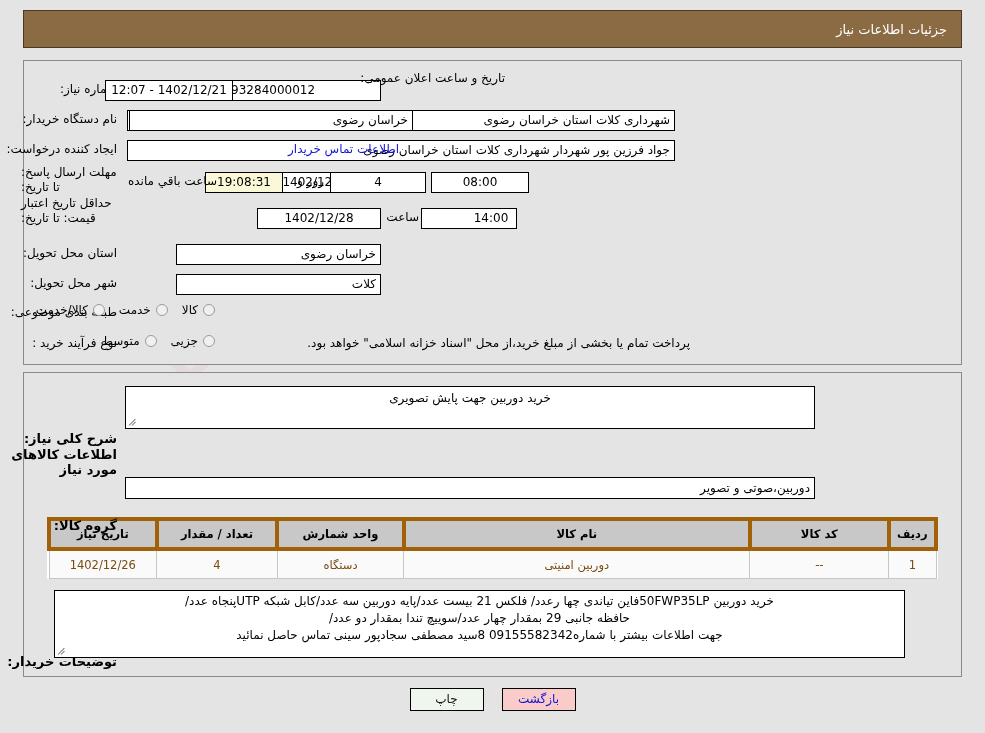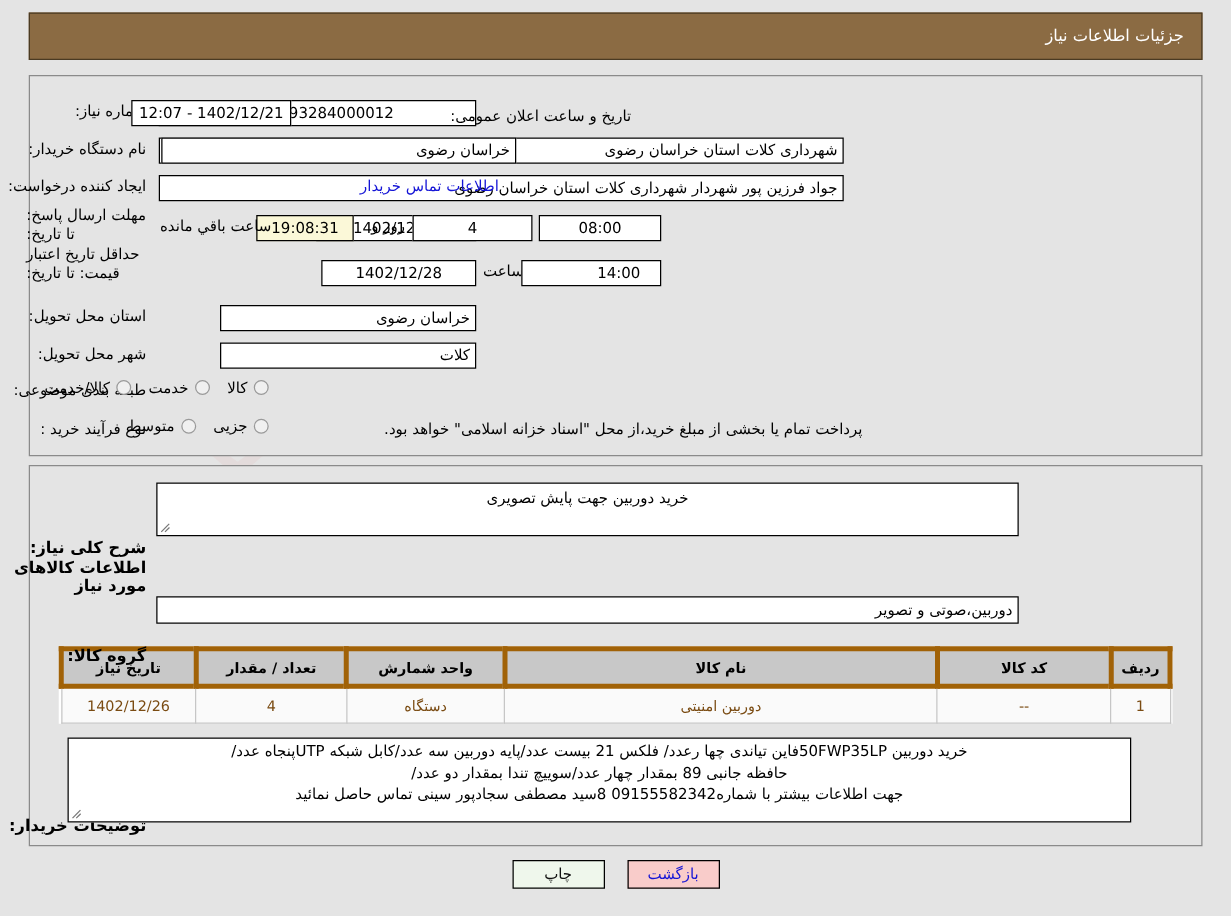--- a/index.html
+++ b/index.html
@@ -244,21 +244,21 @@
   <span>جزئیات اطلاعات نیاز</span>
 </div>
 
 <div class="panel" id="panel-top"></div>
 
 <div class="frow" style="right:868px; top:82px; z-index:4;">
   <span class="flabel">شماره نیاز:</span>
 </div>
 <div class="fbox ltr" style="position:absolute; right:604px; top:80px; width:254px; z-index:4;">1102093284000012</div>
 
-<div class="frow" style="right:480px; top:86px; z-index:4;">
+<div class="frow" style="right:480px; top:71px; z-index:4;">
   <span class="flabel">تاریخ و ساعت اعلان عمومی:</span>
 </div>
 
 <div class="fbox ltr" style="position:absolute; left:105px; top:80px; width:128px; z-index:4;">12:07 - 1402/12/21</div>
 
 <div class="frow" style="right:868px; top:112px; z-index:4;">
   <span class="flabel">نام دستگاه خریدار:</span>
 </div>
 <div class="fbox rightal" style="position:absolute; right:310px; top:110px; width:548px; z-index:4;">شهرداری کلات استان خراسان رضوی</div>
 <div class="fbox rightal" style="position:absolute; left:129px; top:110px; width:284px; z-index:4;">خراسان رضوی</div>
@@ -278,21 +278,21 @@
 <div class="fbox ltr" style="position:absolute; left:330px; top:172px; width:96px; z-index:4;">4</div>
 <span class="inline-label" style="position:absolute; left:291px; top:174px; z-index:4;">روز و</span>
 <div class="fbox ltr yellow" style="position:absolute; left:205px; top:172px; width:78px; z-index:4;">19:08:31</div>
 <span class="inline-label" style="position:absolute; left:122px; top:174px; z-index:4;">ساعت باقي مانده</span>
 
 <div class="frow two-line" style="right:868px; top:196px; z-index:4; display:block; width:96px; text-align:left;">
   <span class="flabel two-line">حداقل تاریخ اعتبار قیمت: تا تاریخ:</span>
 </div>
 <div class="fbox ltr" style="position:absolute; right:604px; top:208px; width:124px; z-index:4;">1402/12/28</div>
 <span class="inline-label" style="position:absolute; right:560px; top:210px; z-index:4;">ساعت</span>
-<div class="fbox ltr" style="position:absolute; right:456px; top:208px; width:112px; z-index:4;padding-left:48px;">14:00</div>
+<div class="fbox ltr" style="position:absolute; right:468px; top:208px; width:96px; z-index:4;padding-left:48px;">14:00</div>
 
 <div class="frow" style="right:868px; top:246px; z-index:4;">
   <span class="flabel">استان محل تحویل:</span>
 </div>
 <div class="fbox rightal" style="position:absolute; right:604px; top:244px; width:205px; z-index:4;">خراسان رضوی</div>
 
 <div class="frow" style="right:868px; top:276px; z-index:4;">
   <span class="flabel">شهر محل تحویل:</span>
 </div>
 <div class="fbox rightal" style="position:absolute; right:604px; top:274px; width:205px; z-index:4;">کلات</div>
@@ -362,21 +362,21 @@
       <td>دستگاه</td>
       <td>4</td>
       <td class="ltrc">1402/12/26</td>
     </tr>
   </tbody>
 </table>
 
 <div class="bold-label" style="position:absolute; right:868px; top:618px; z-index:4;">توضیحات خریدار:</div>
 <div class="ta" style="position:absolute; right:80px; top:590px; width:851px; height:68px; z-index:4; padding-top:2px;">
   <div>خرید دوربین 50FWP35LPفاین تیاندی چها رعدد/ فلکس 21 بیست عدد/پایه دوربین سه عدد/کابل شبکه UTPپنجاه عدد/</div>
-  <div>حافظه جانبی 89 بمقدار چهار عدد/سوییچ تندا  بمقدار دو عدد/</div>
+  <div>حافظه جانبی 29 بمقدار چهار عدد/سوییچ تندا  بمقدار دو عدد/</div>
   <div>جهت اطلاعات بیشتر با شماره09155582342 8سید مصطفی سجادپور سینی  تماس حاصل نمائید</div>
   <span class="grip"></span>
 </div>
 
 <div id="btn-bar">
   <div class="btn btn-return">بازگشت</div>
   <div class="btn btn-print">چاپ</div>
 </div>
 
 </body></html>

